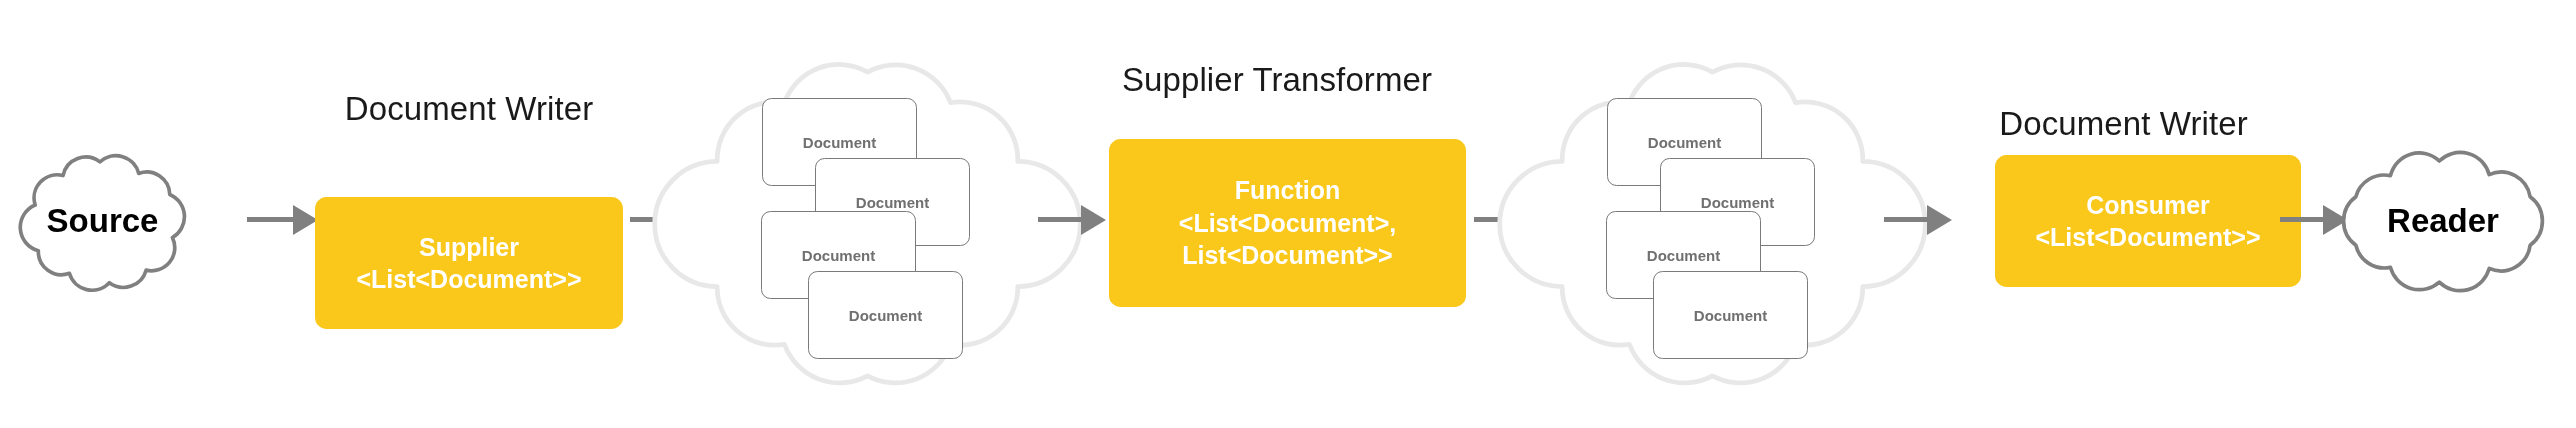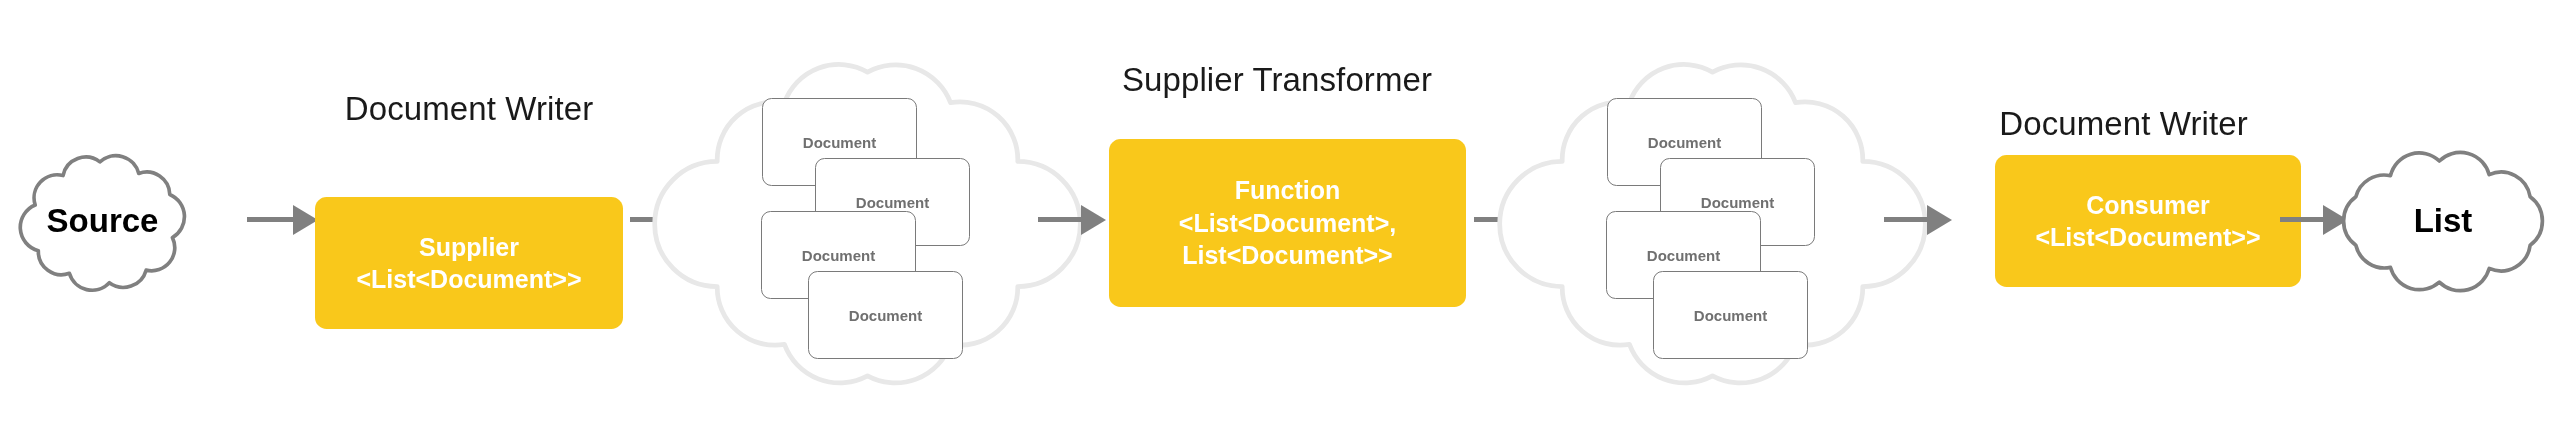--- a/index.html
+++ b/index.html
@@ -248,17 +248,17 @@
                A 57 57 0 0 1 288 62
                A 56 56 0 0 1 366 104
                A 57 57 0 0 1 366 196
                A 56 56 0 0 1 288 240
                A 57 57 0 0 1 193 266
                A 57 57 0 0 1 100 238
                A 56 56 0 0 1 34 196
                A 57 57 0 0 1 34 104
                A 56 56 0 0 1 100 64 Z" fill="#ffffff" stroke="#808080" stroke-width="7" stroke-linejoin="round"></path>
     </svg>
-    <div class="cloud-label">List</div>
+    <div class="cloud-label">Reader</div>
   </div>
 
 </div>
 
 
 </body></html>

